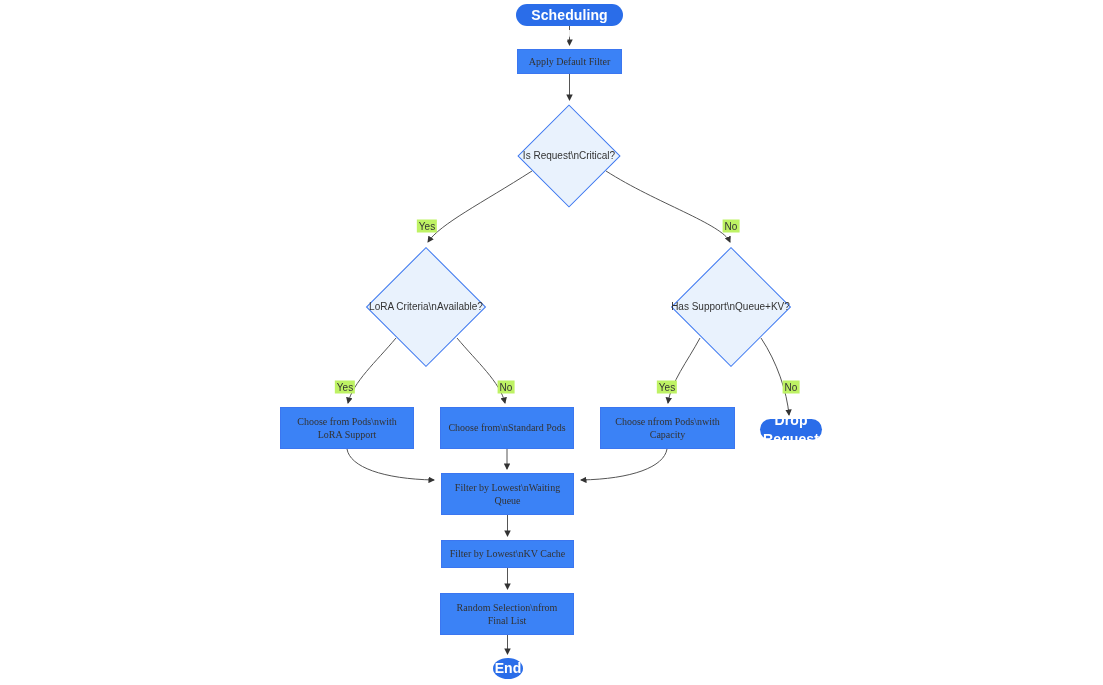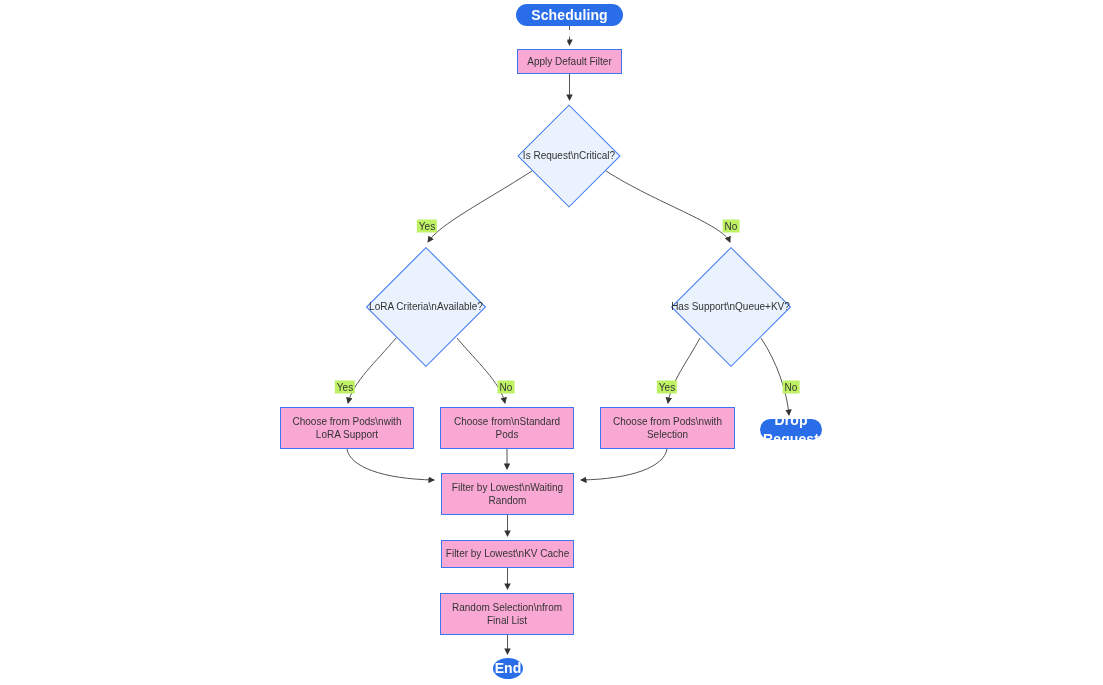--- a/index.html
+++ b/index.html
@@ -6,21 +6,21 @@
   .canvas{
     position:relative;width:1103px;height:685px;background:#ffffff;
     font-family:"Liberation Sans","DejaVu Sans",sans-serif;overflow:hidden;
   }
   .edges{position:absolute;left:0;top:0;width:1103px;height:685px;}
   .node{
     position:absolute;box-sizing:border-box;display:flex;align-items:center;
     justify-content:center;text-align:center;font-size:10px;color:#333333;
     line-height:1.35;
   }
-  .node-rect{background:#f9a8d4;border:1.3px solid #3b76f0;padding:0 5px;}
+  .node-rect{background:#3b82f6;border:1.3px solid #3b76f0;padding:0 5px;font-family:Liberation Serif, serif;}
   .pill{
     background:#2a6de9;color:#ffffff;font-weight:bold;font-size:14px;
     border-radius:12px;letter-spacing:.1px;
   }
   .diamond .diamond-shape{
     position:absolute;left:50%;top:50%;
     transform:translate(-50%,-50%) rotate(45deg);
     background:#e9f2fd;border:1.5px solid #3b76f0;box-sizing:border-box;
   }
   .diamond .node-text{position:relative;z-index:1;white-space:nowrap;}
@@ -107,29 +107,29 @@
 
   <div class="node node-rect" id="n-choose-lora">
     <span class="node-text">Choose from Pods\nwith LoRA Support</span>
   </div>
 
   <div class="node node-rect" id="n-choose-standard">
     <span class="node-text">Choose from\nStandard Pods</span>
   </div>
 
   <div class="node node-rect" id="n-choose-capacity">
-    <span class="node-text">Choose from Pods\nwith Selection</span>
+    <span class="node-text">Choose nfrom Pods\nwith Capacity</span>
   </div>
 
   <div class="node pill" id="n-drop">
     <span class="node-text">Drop Request</span>
   </div>
 
   <div class="node node-rect" id="n-filter-queue">
-    <span class="node-text">Filter by Lowest\nWaiting Random</span>
+    <span class="node-text">Filter by Lowest\nWaiting Queue</span>
   </div>
 
   <div class="node node-rect" id="n-filter-kv">
     <span class="node-text">Filter by Lowest\nKV Cache</span>
   </div>
 
   <div class="node node-rect" id="n-random">
     <span class="node-text">Random Selection\nfrom Final List</span>
   </div>
 

